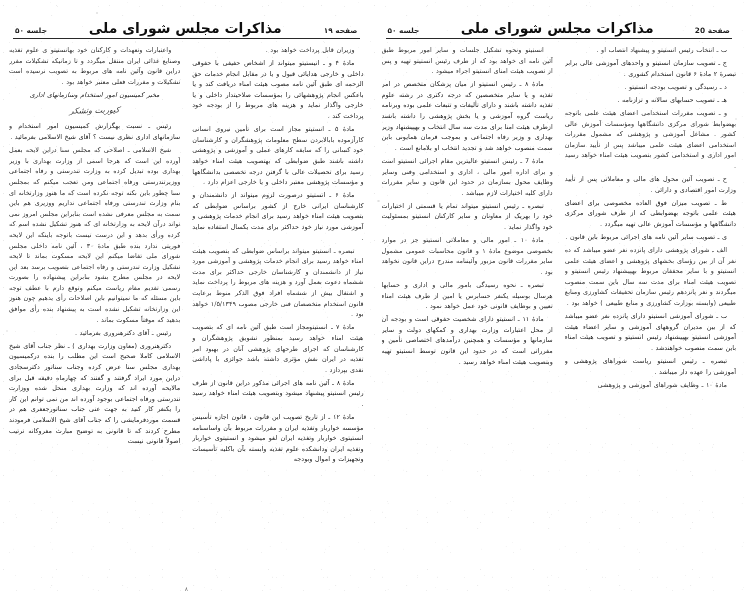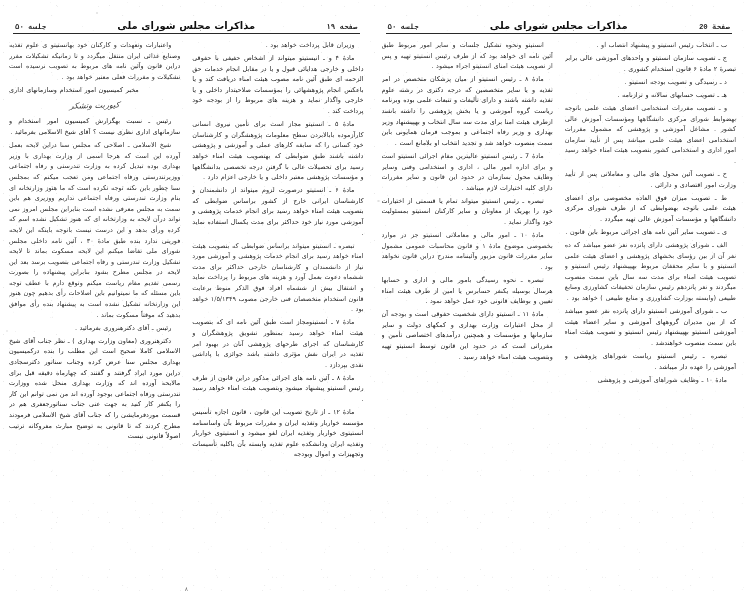--- a/index.html
+++ b/index.html
@@ -65,23 +65,23 @@
     display: flex;
     flex-direction: row;
     align-items: baseline;
     justify-content: space-between;
     font-size: 7.4px;
     font-weight: bold;
     letter-spacing: .2px;
     color: #1c1a18;
     padding: 0 6px 2px 6px;
   }
-  .runhead .side { white-space: nowrap; opacity: .93; font-family: Liberation Mono, monospace; }
+  .runhead .side { white-space: nowrap; opacity: .93; }
   .runhead .center {
-    font-size: 10px;
+    font-size: 14px;
     font-weight: bold;
     white-space: nowrap;
   }
   .rule {
     height: 0;
     border-top: 1.6px solid #232120;
     margin: 0 4px 6px 4px;
     opacity: .92;
   }
 
@@ -103,21 +103,21 @@
     margin: 0 0 2.5px 0;
     font-size: 6.45px;
     line-height: 10.6px;
     text-align: justify;
     text-justify: inter-word;
     color: #26231f;
     word-spacing: .5px;
     letter-spacing: .05px;
   }
   p.para.indent { text-indent: 9px; }
-  p.para.center { text-align: left; text-indent: 0; }
+  p.para.center { text-align: center; text-indent: 0; font-style: italic; }
   
   p.para:nth-child(3n)   { opacity: .97; }
   p.para:nth-child(4n+1) { opacity: .94; }
 
   
   .signature {
     margin: 5px 0 6px 0;
     text-align: center;
     font-family: "DejaVu Serif", "Liberation Serif", serif;
     font-style: italic;

